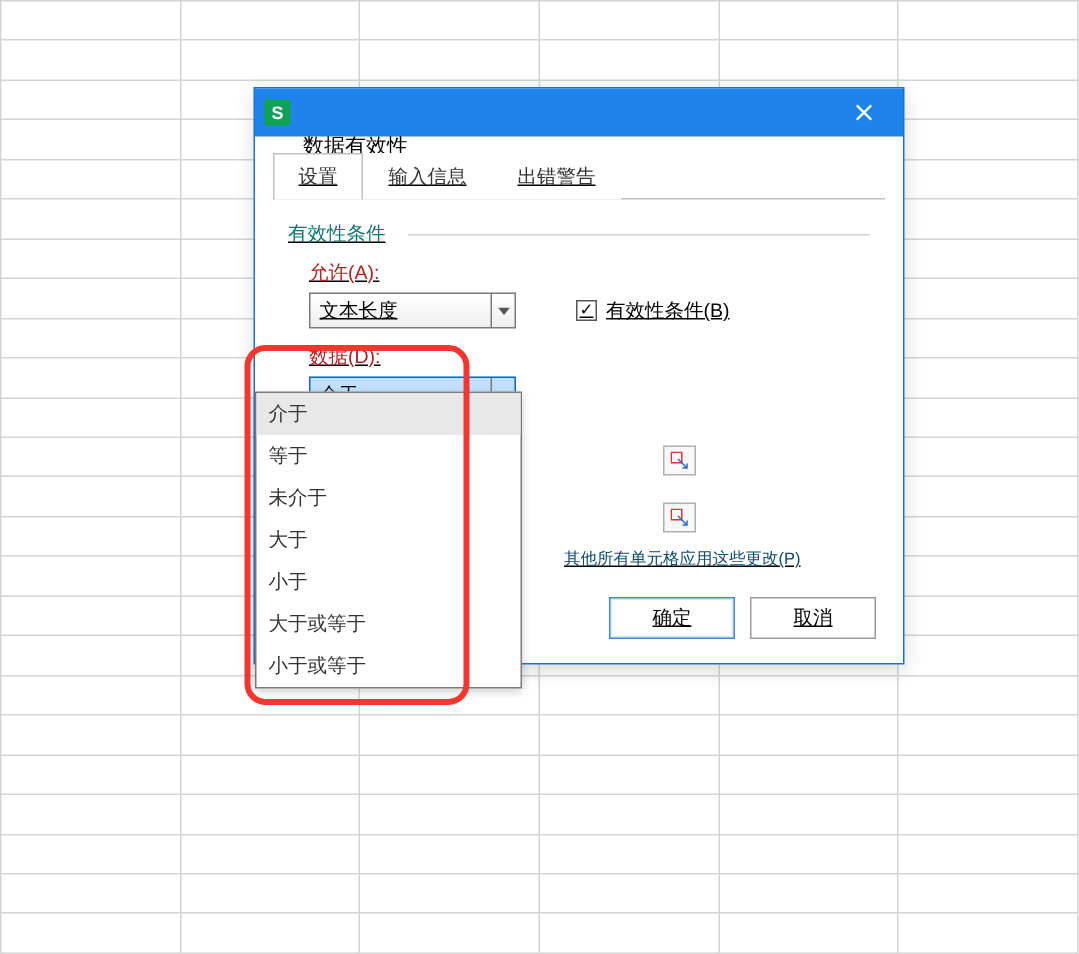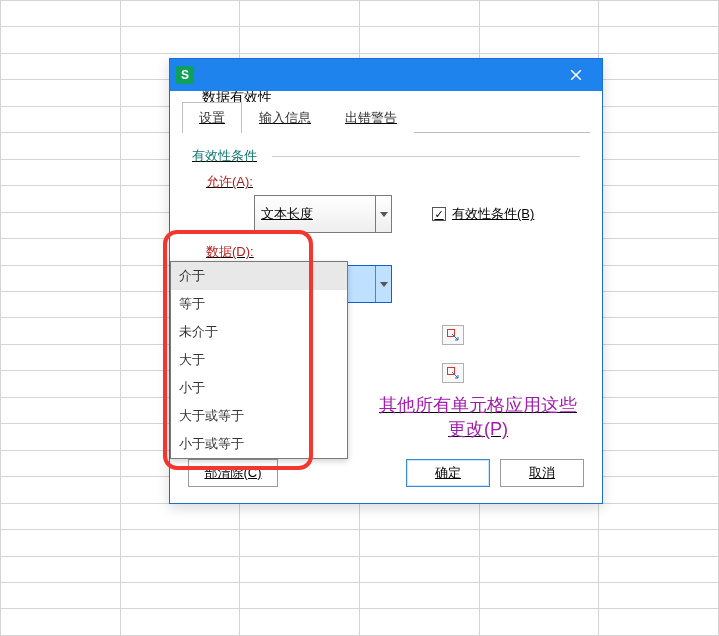--- a/index.html
+++ b/index.html
@@ -26,33 +26,33 @@
   .panel { padding: 14px 10px 8px 10px; }
 
   .group-label { font-size: 13px; color: #0f766e; margin-bottom: 8px; position: relative; }
   .group-label::after { content: ""; position: absolute; left: 80px; right: 0; top: 50%; height: 1px; background: #cfcfcf; }
   .group-inner { padding-left: 14px; }
 
   .field-label { font-size: 13px; margin-bottom: 4px; color: #b91c1c; }
   .row { display: flex; align-items: center; margin-bottom: 10px; }
   .row .right { margin-left: 40px; display: flex; align-items: center; gap: 6px; }
 
-  .combo { position: relative; width: 138px; height: 38px; border: 1px solid #7a7a7a; background: linear-gradient(#fff,#eee); display: flex; align-items: center; padding: 0 18px 0 6px; cursor: default; margin-left: 48px; }
+  .combo { position: relative; width: 138px; height: 24px; border: 1px solid #7a7a7a; background: linear-gradient(#fff,#eee); display: flex; align-items: center; padding: 0 18px 0 6px; cursor: default; }
   .combo .arrow { position: absolute; right: 0; top: 0; width: 16px; height: 100%; border-left: 1px solid #7a7a7a; display: flex; align-items: center; justify-content: center; }
   .combo .arrow svg { width: 8px; height: 5px; }
 
   
   .combo.open { border-color: #0c64c6; background: #bfe0ff; }
 
   .checkbox { width: 14px; height: 14px; border: 1px solid #555; display: inline-flex; align-items: center; justify-content: center; background: #fff; font-size: 11px; line-height: 1; }
 
   .ref-icon { width: 22px; height: 20px; border: 1px solid #b0b0b0; background: #f8f8f8; display: inline-flex; align-items: center; justify-content: center; }
   .ref-icon svg { width: 12px; height: 12px; }
 
-  .note { color: #a21caf; font-size: 18px; margin-left: 2px; text-align: center; }
+  .note { color: #0c4a6e; font-size: 11px; margin-left: 2px; }
 
   .buttons { display: flex; justify-content: flex-end; padding: 10px 6px 4px 6px; }
   .btn { min-width: 84px; height: 28px; border: 1px solid #9a9a9a; background: #fff; display: flex; align-items: center; justify-content: center; padding: 0 12px; font-size: 13px; }
   .btn.primary { border: 1px solid #3a88d6; box-shadow: inset 0 0 0 1px #cde6ff; }
 
   
   .dropdown { position: absolute; left: 170px; top: 261px; width: 178px; background: #fff; border: 1px solid #7a7a7a; box-shadow: 0 2px 6px rgba(0,0,0,0.2); z-index: 20; }
   .dropdown .opt { padding: 5px 8px; color: #333; font-size: 13px; }
   .dropdown .opt.hover { background: #e8e8e8; }
 

